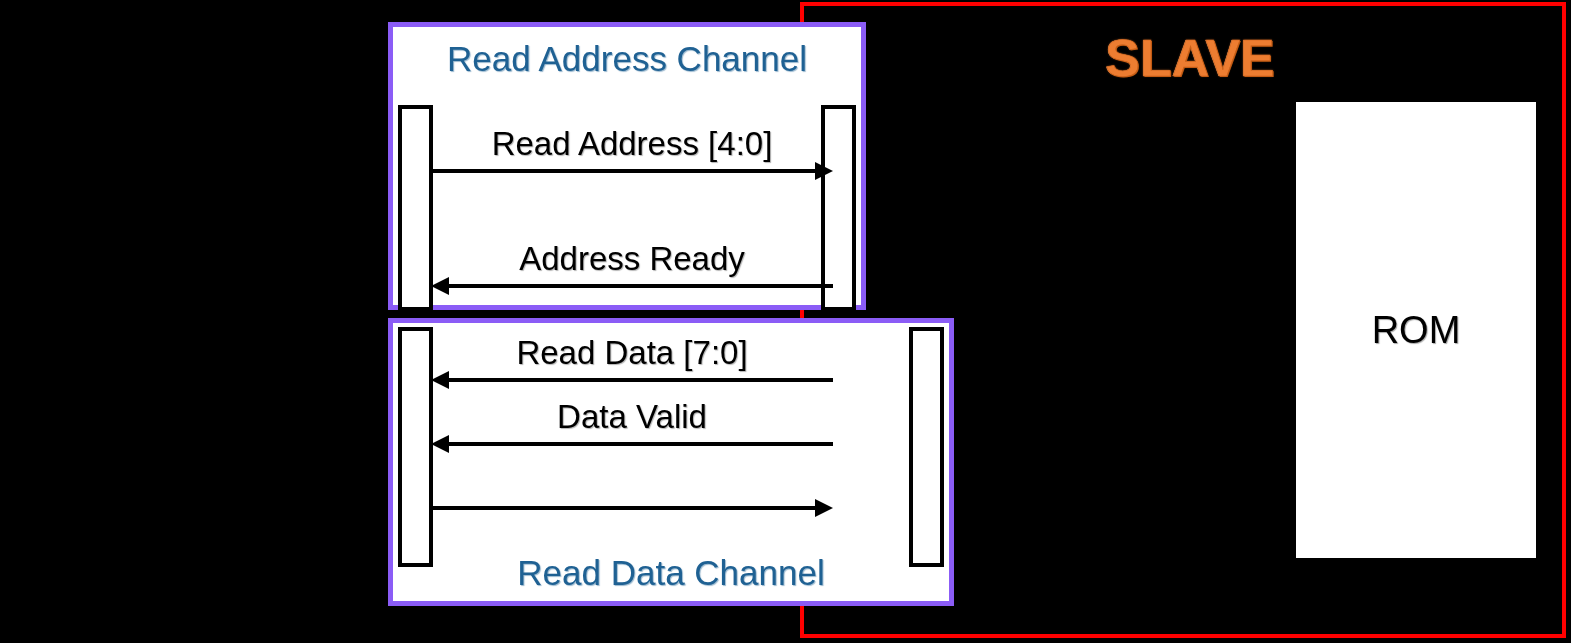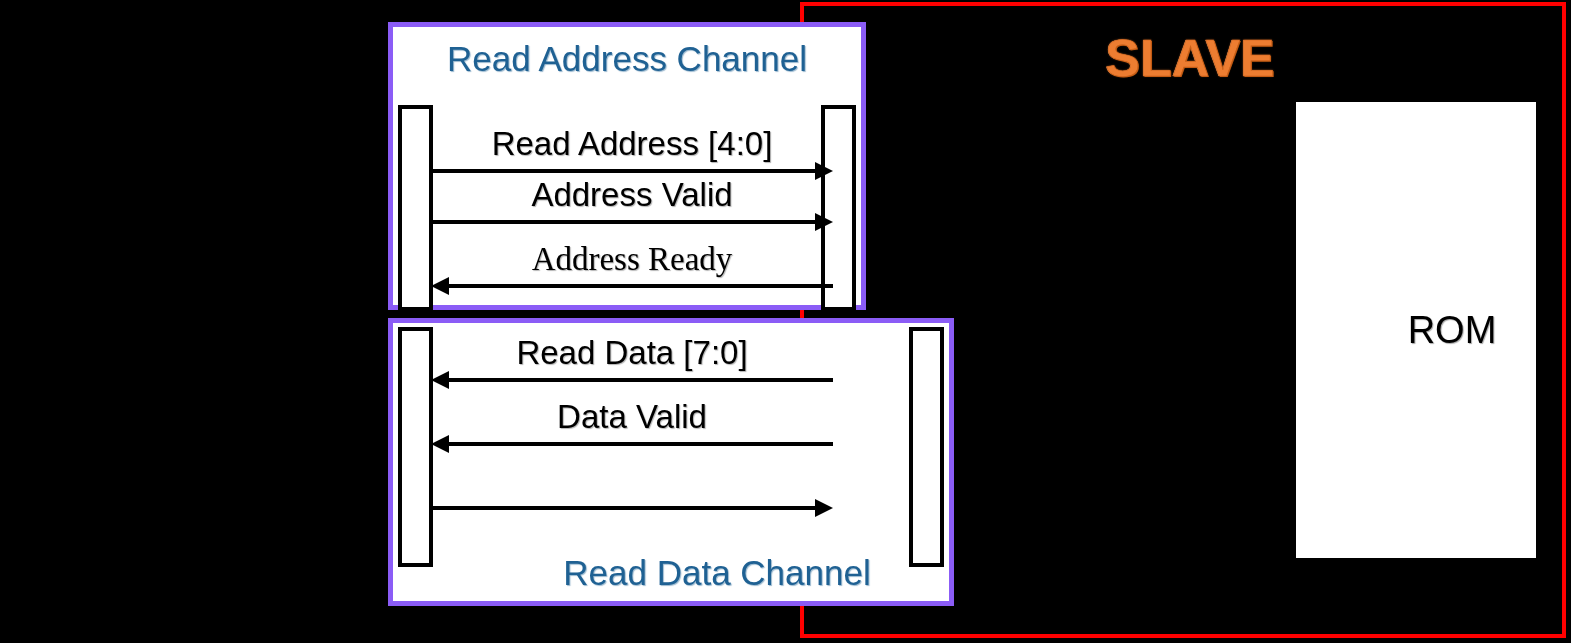--- a/index.html
+++ b/index.html
@@ -30,41 +30,40 @@
   .rom-box{
     position:absolute;
     left:1296px; top:102px; width:240px; height:456px;
     background:#FFFFFF;
   }
   .rom-label{
     position:absolute; left:0; top:0; width:100%; height:100%;
     display:flex; align-items:center; justify-content:center;
     font-size:38px; color:#000;
     text-shadow:1px 1px 1px rgba(0,0,0,.35);
-    padding-left:36px;
   }
 
   
   .channel{
     position:absolute;
     background:#FFFFFF;
     border:5px solid #8b5cf6;
     box-sizing:border-box;
   }
   #ch-addr{ left:388px; top:22px;  width:478px; height:288px; }
   #ch-data{ left:388px; top:318px; width:566px; height:288px; }
 
   .ch-title{
     position:absolute; left:0; width:100%;
     text-align:center;
     font-size:35px; color:#1F6193;
     text-shadow:1px 1px 1px rgba(31,97,147,.45);
   }
   #ch-addr .ch-title{ top:12px; }
-  #ch-data .ch-title{ bottom:8px;padding-left:46px; }
+  #ch-data .ch-title{ bottom:8px; }
 
   
   .pillar{
     position:absolute;
     background:#FFFFFF;
     border:4px solid #000000;
     box-sizing:border-box;
   }
   #ch-addr .pillar.left { left:5px;   top:78px; width:35px; height:206px; }
   #ch-addr .pillar.right{ right:5px;  top:78px; width:35px; height:206px; }
@@ -85,21 +84,21 @@
     text-shadow:1px 1px 1px rgba(0,0,0,.3);
   }
   .signal .sig-arrow{
     position:absolute; left:0; bottom:4px; width:100%; height:22px;
   }
   .signal .sig-arrow svg{ display:block; width:100%; height:22px; }
 
   
   #sig-ra   { top:77px;margin-top:18px;  }
   #sig-av   { top:146px; }
-  #sig-ar   { top:210px;font-family:Liberation Serif, serif; }
+  #sig-ar   { top:210px; }
   
   #sig-rd   { top:8px;   }
   #sig-dv   { top:72px;  }
   #sig-dr   { top:136px; }
 </style>
 </head>
 <body>
 
 <div id="stage">
 
@@ -120,29 +119,20 @@
     <div class="signal" id="sig-ra">
       <div class="sig-label">Read Address [4:0]</div>
       <div class="sig-arrow">
         <svg viewBox="0 0 402 22" preserveAspectRatio="none">
           <line x1="0" y1="11" x2="390" y2="11" stroke="#000" stroke-width="4"></line>
           <polygon points="402,11 384,2 384,20" fill="#000"></polygon>
         </svg>
       </div>
     </div>
 
-    <div class="signal" id="sig-av">
-      <div class="sig-label">Address Valid</div>
-      <div class="sig-arrow">
-        <svg viewBox="0 0 402 22" preserveAspectRatio="none">
-          <line x1="0" y1="11" x2="390" y2="11" stroke="#000" stroke-width="4"></line>
-          <polygon points="402,11 384,2 384,20" fill="#000"></polygon>
-        </svg>
-      </div>
-    </div>
 
     <div class="signal" id="sig-ar">
       <div class="sig-label">Address Ready</div>
       <div class="sig-arrow">
         <svg viewBox="0 0 402 22" preserveAspectRatio="none">
           <line x1="12" y1="11" x2="402" y2="11" stroke="#000" stroke-width="4"></line>
           <polygon points="0,11 18,2 18,20" fill="#000"></polygon>
         </svg>
       </div>
     </div>

